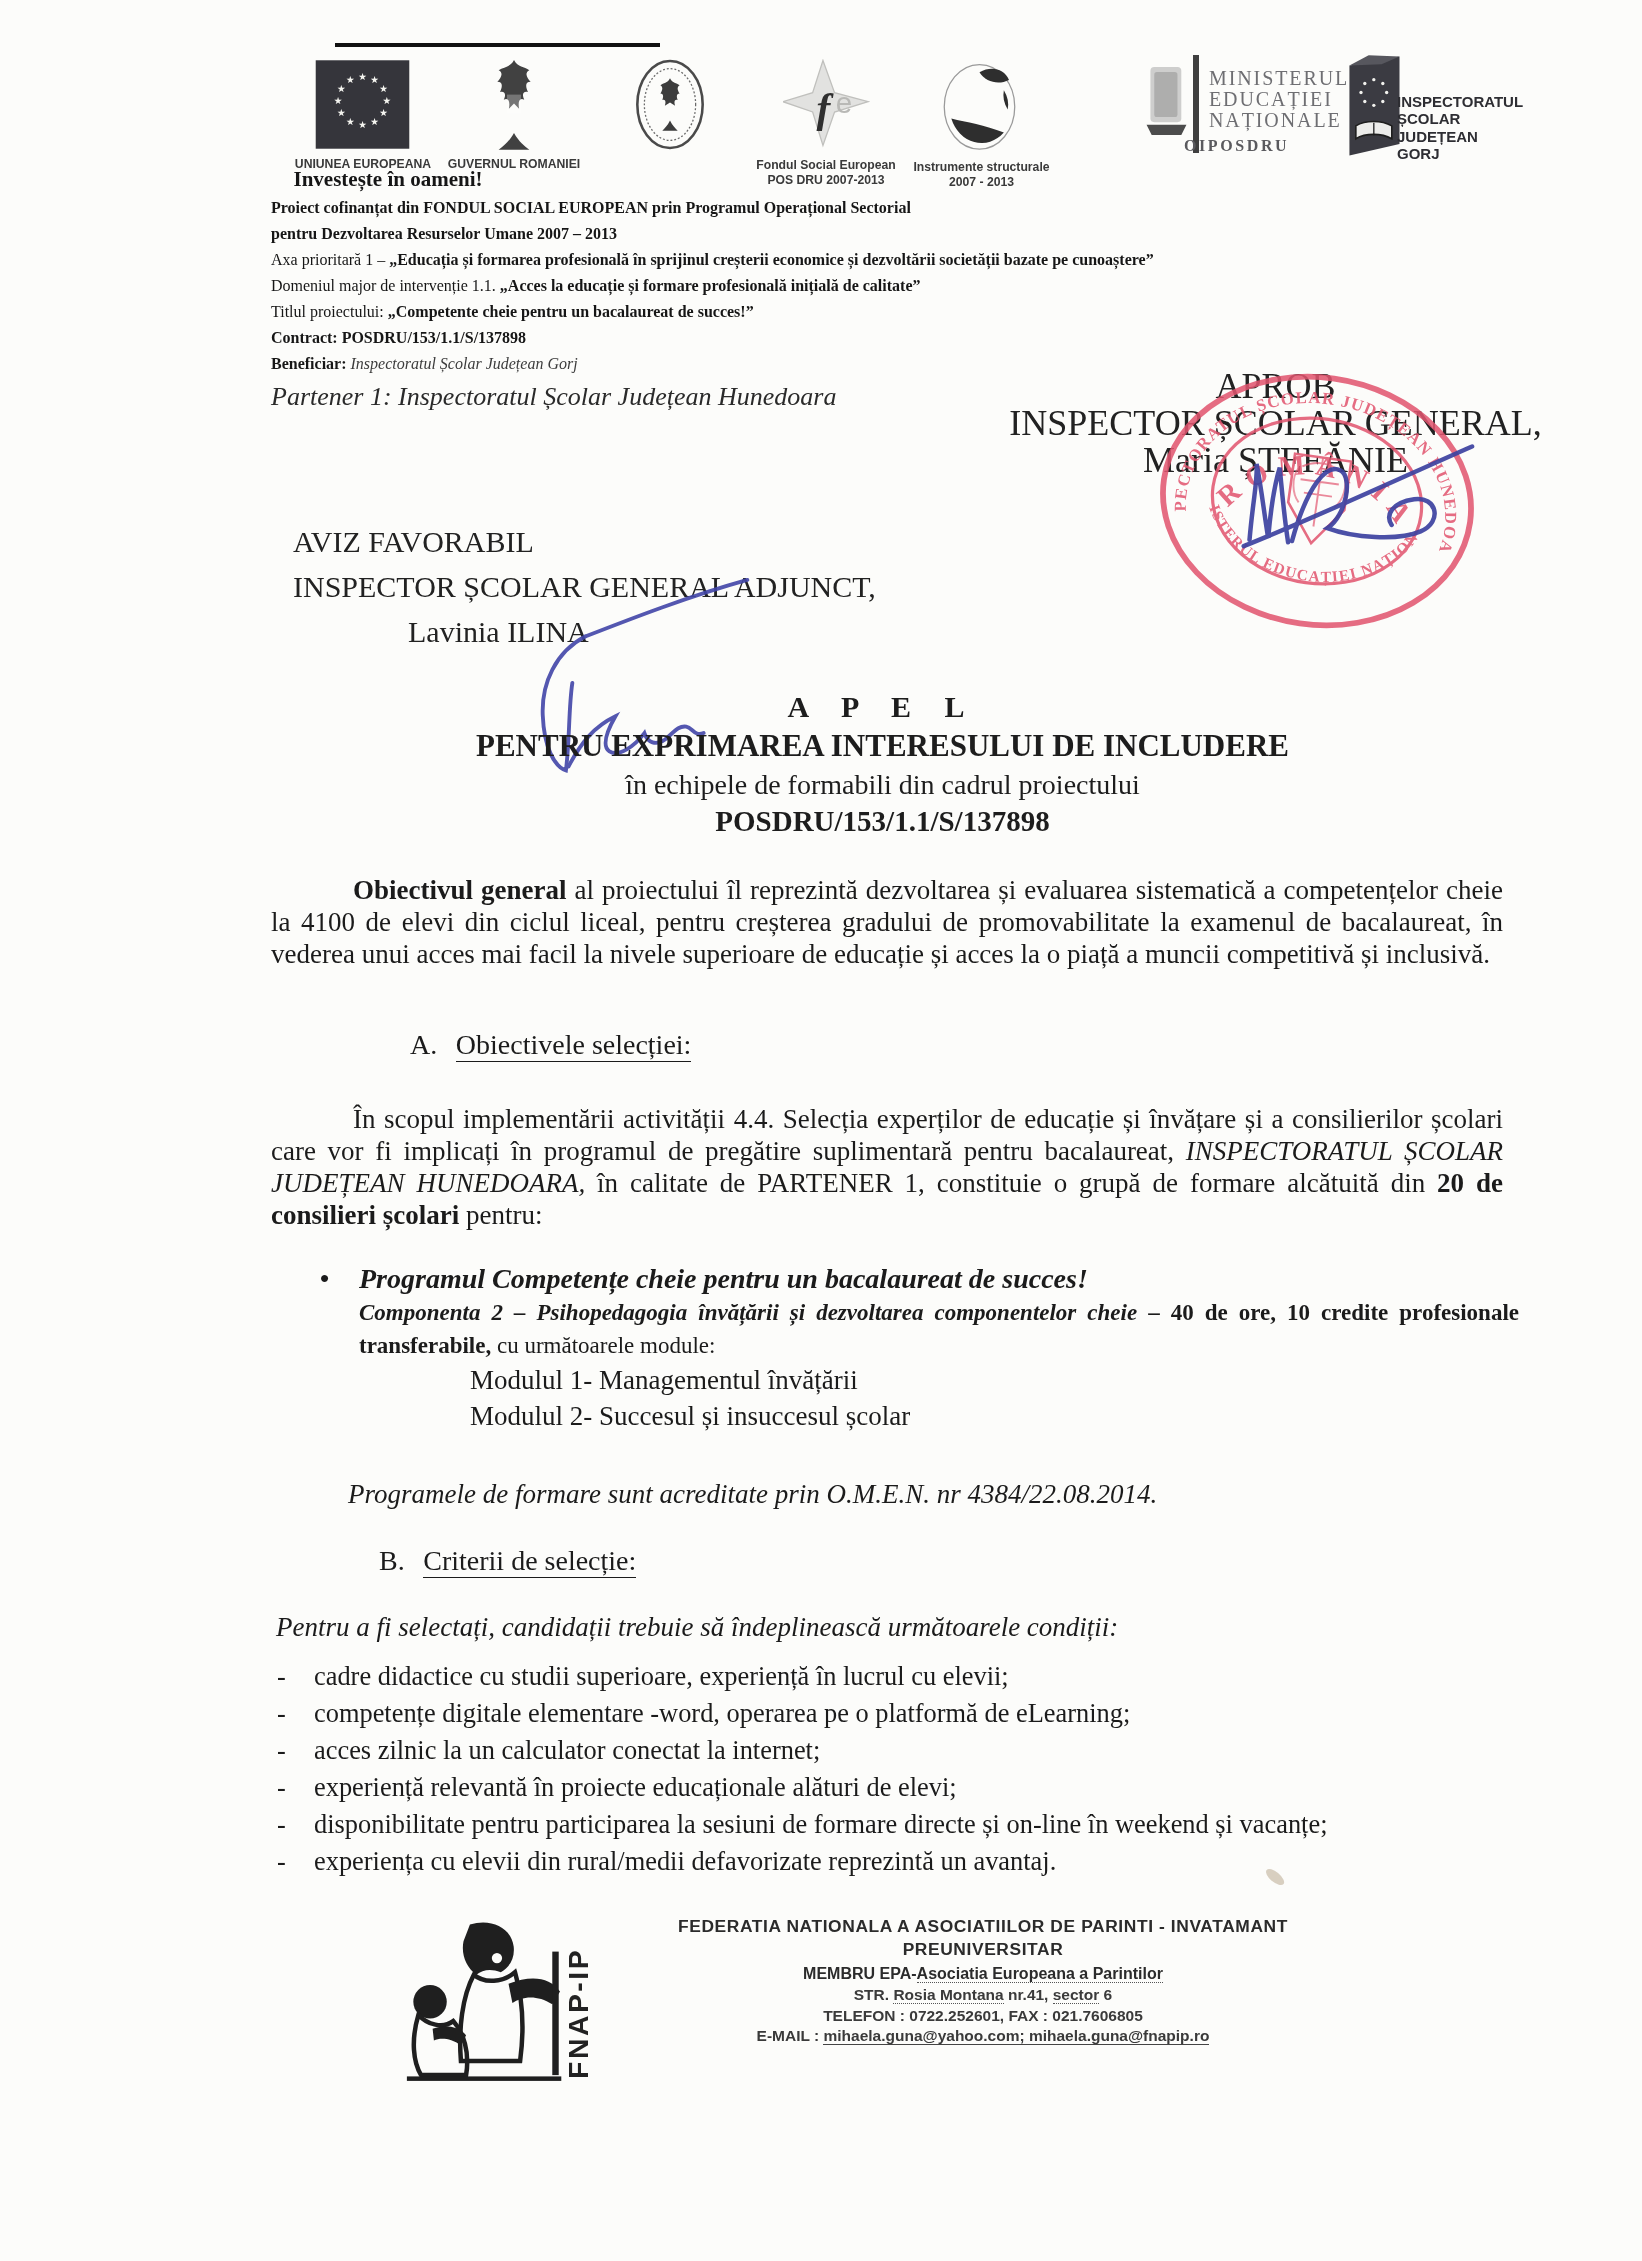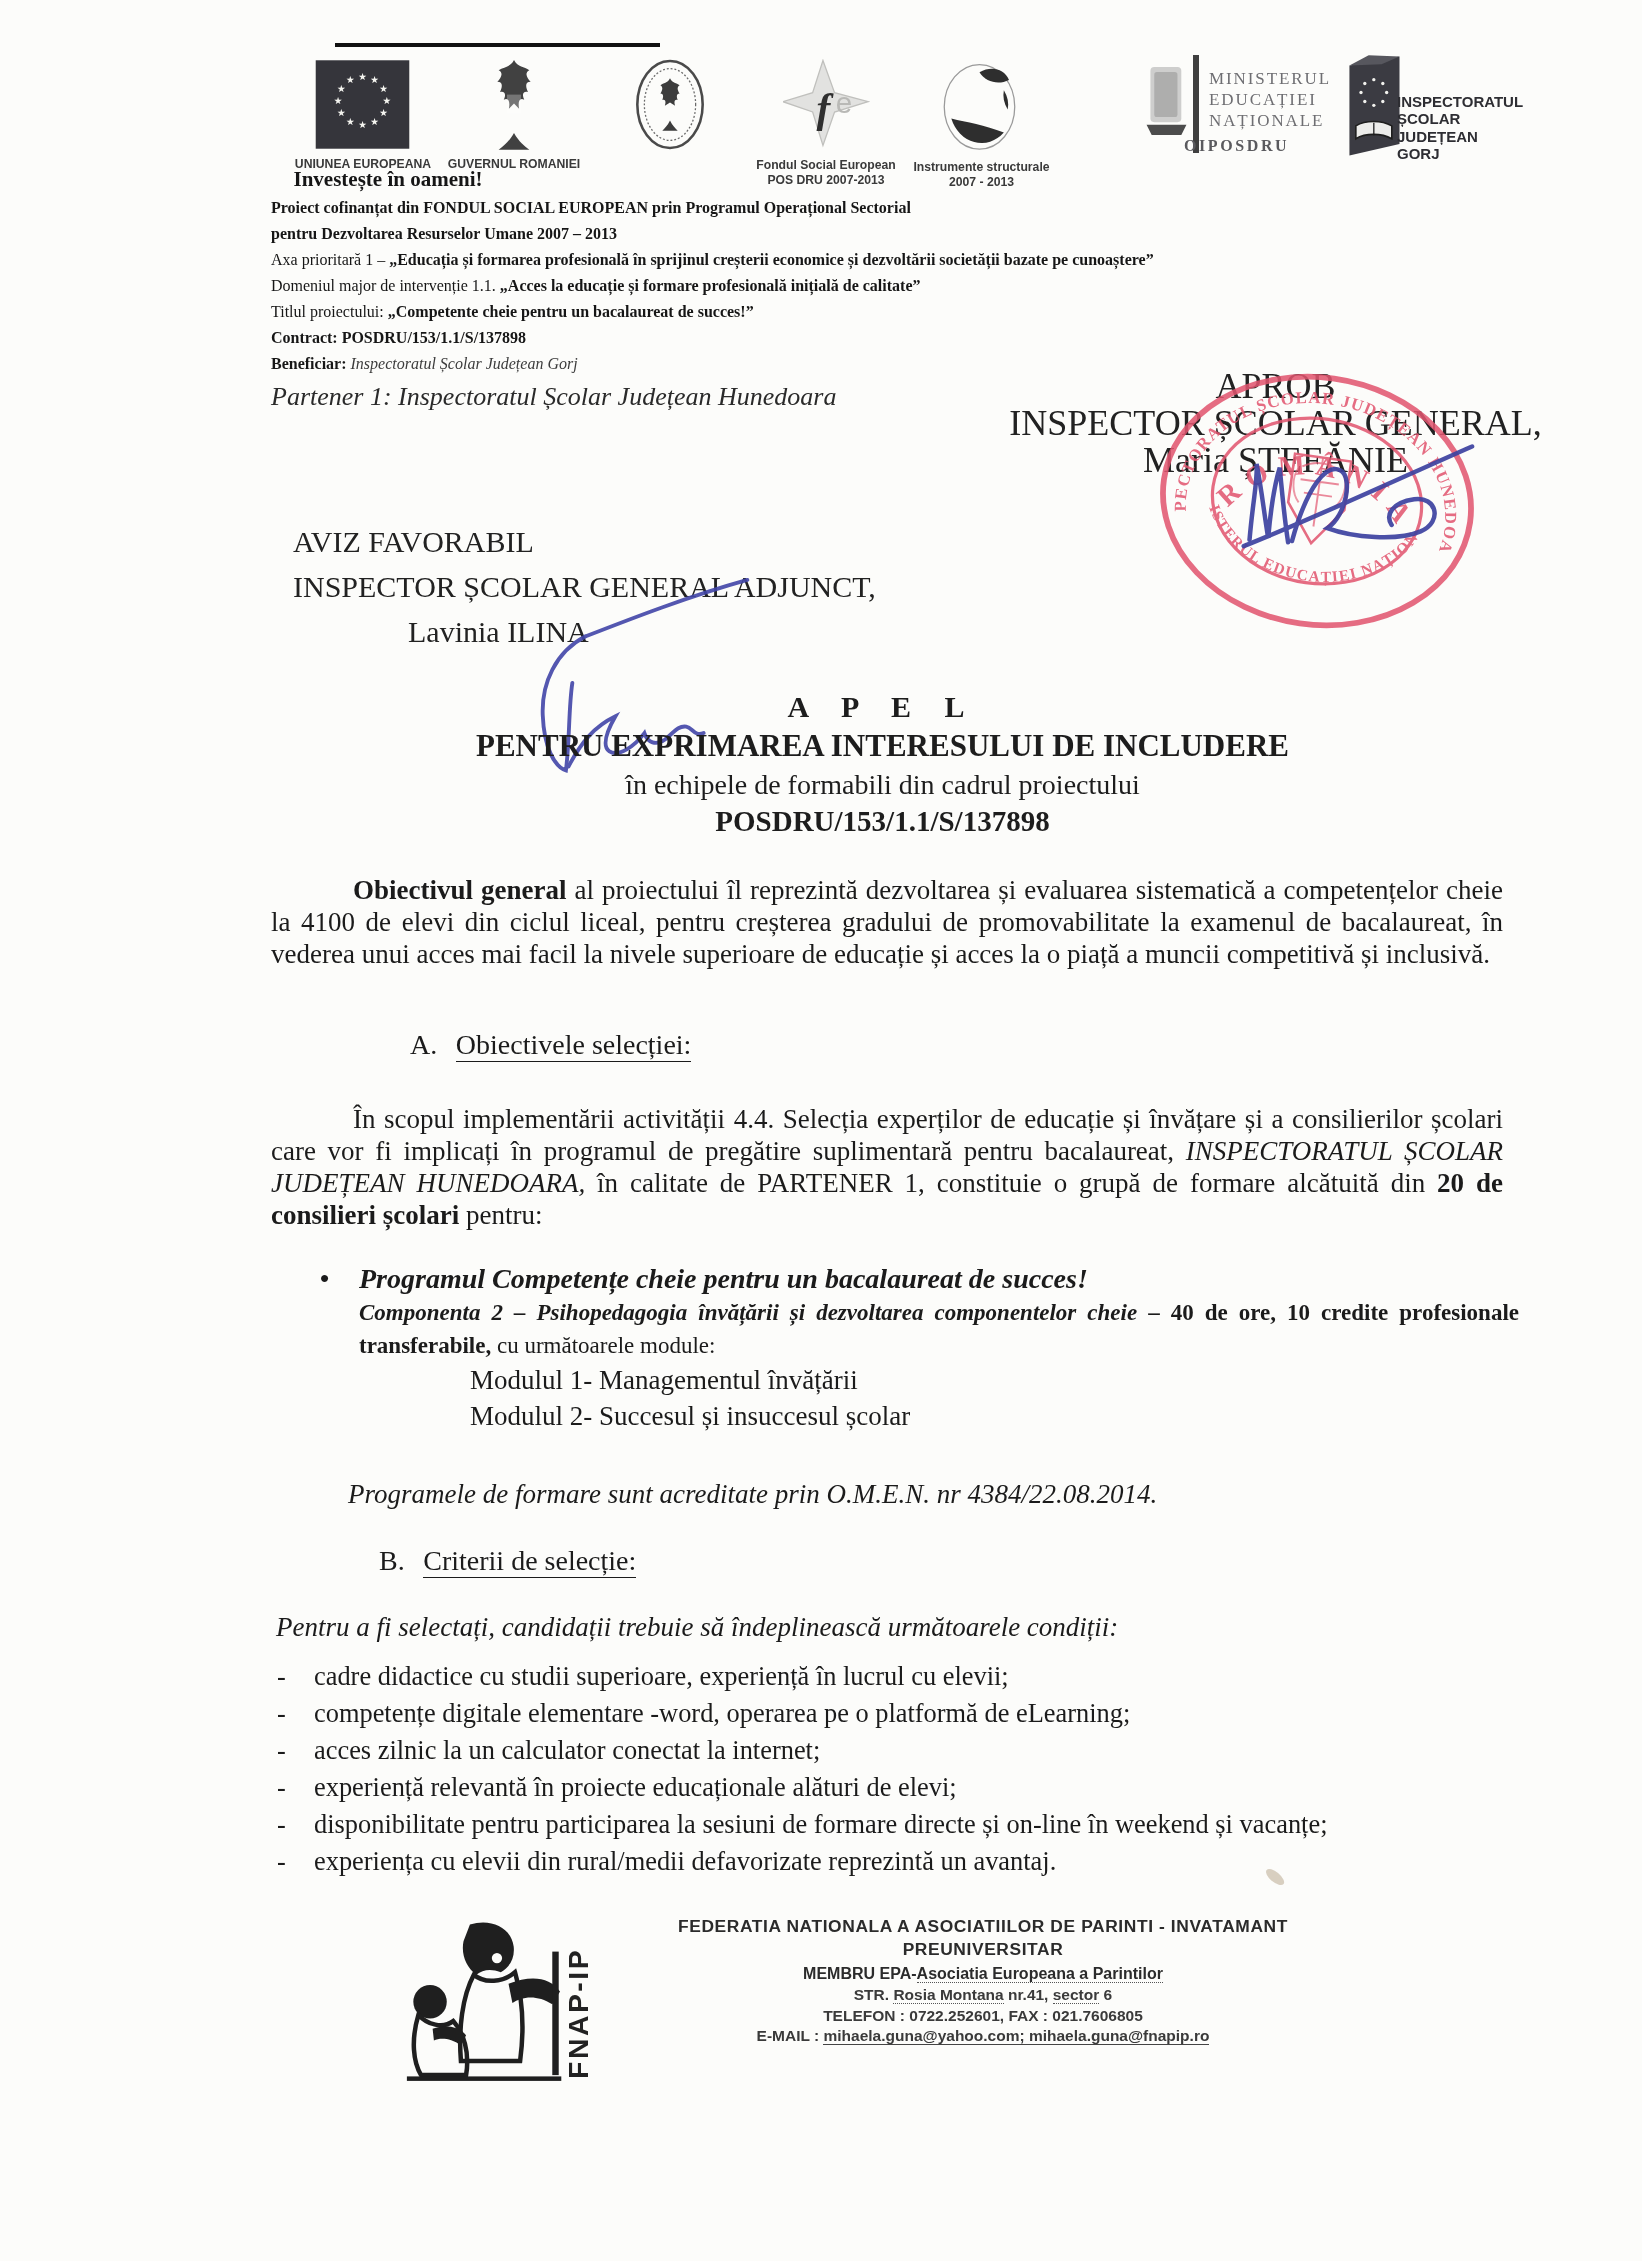--- a/index.html
+++ b/index.html
@@ -83,21 +83,21 @@
   </svg>
   <div class="abs logo-label" style="left:912px;top:160px;width:139px;">Instrumente structurale</div>
   <div class="abs logo-label" style="left:912px;top:175px;width:139px;">2007 - 2013</div>
 
   <svg class="abs" style="left:1144px;top:63px;" width="45" height="76" viewBox="0 0 70 118">
     <rect x="10" y="6" width="48" height="86" fill="#a8a8a8" opacity="0.55" rx="6"></rect>
     <rect x="16" y="14" width="36" height="70" fill="#8d8d8d" opacity="0.5" rx="4"></rect>
     <path d="M4,96 L66,96 L58,112 L12,112 Z" fill="#4c4c4c"></path>
   </svg>
   <div class="abs" style="left:1193px;top:55px;width:5.8px;height:98px;background:#3f3f3f;"></div>
-  <div class="abs serif" style="left:1209px;top:68px;font-size:17px;line-height:21px;letter-spacing:1.9px;color:#6e6e72;">
+  <div class="abs serif" style="left:1209px;top:68px;font-size:20px;line-height:21px;letter-spacing:1.9px;color:#6e6e72;">
     <div>MINISTERUL</div>
     <div>EDUCAȚIEI</div>
     <div>NAȚIONALE</div>
   </div>
   <div class="abs serif b" style="left:1184px;top:137px;font-size:16px;letter-spacing:2.6px;color:#5a5a5e;">OIPOSDRU</div>
 
   <svg class="abs" style="left:1343px;top:54px;" width="61" height="104" viewBox="0 0 95 162">
     <path d="M10,18 L88,4 L88,140 L10,158 Z" fill="#3b3b42"></path>
     <path d="M10,18 L40,2 L88,4 L60,16 Z" fill="#57575e"></path>
     <g fill="#f2f2ee">

